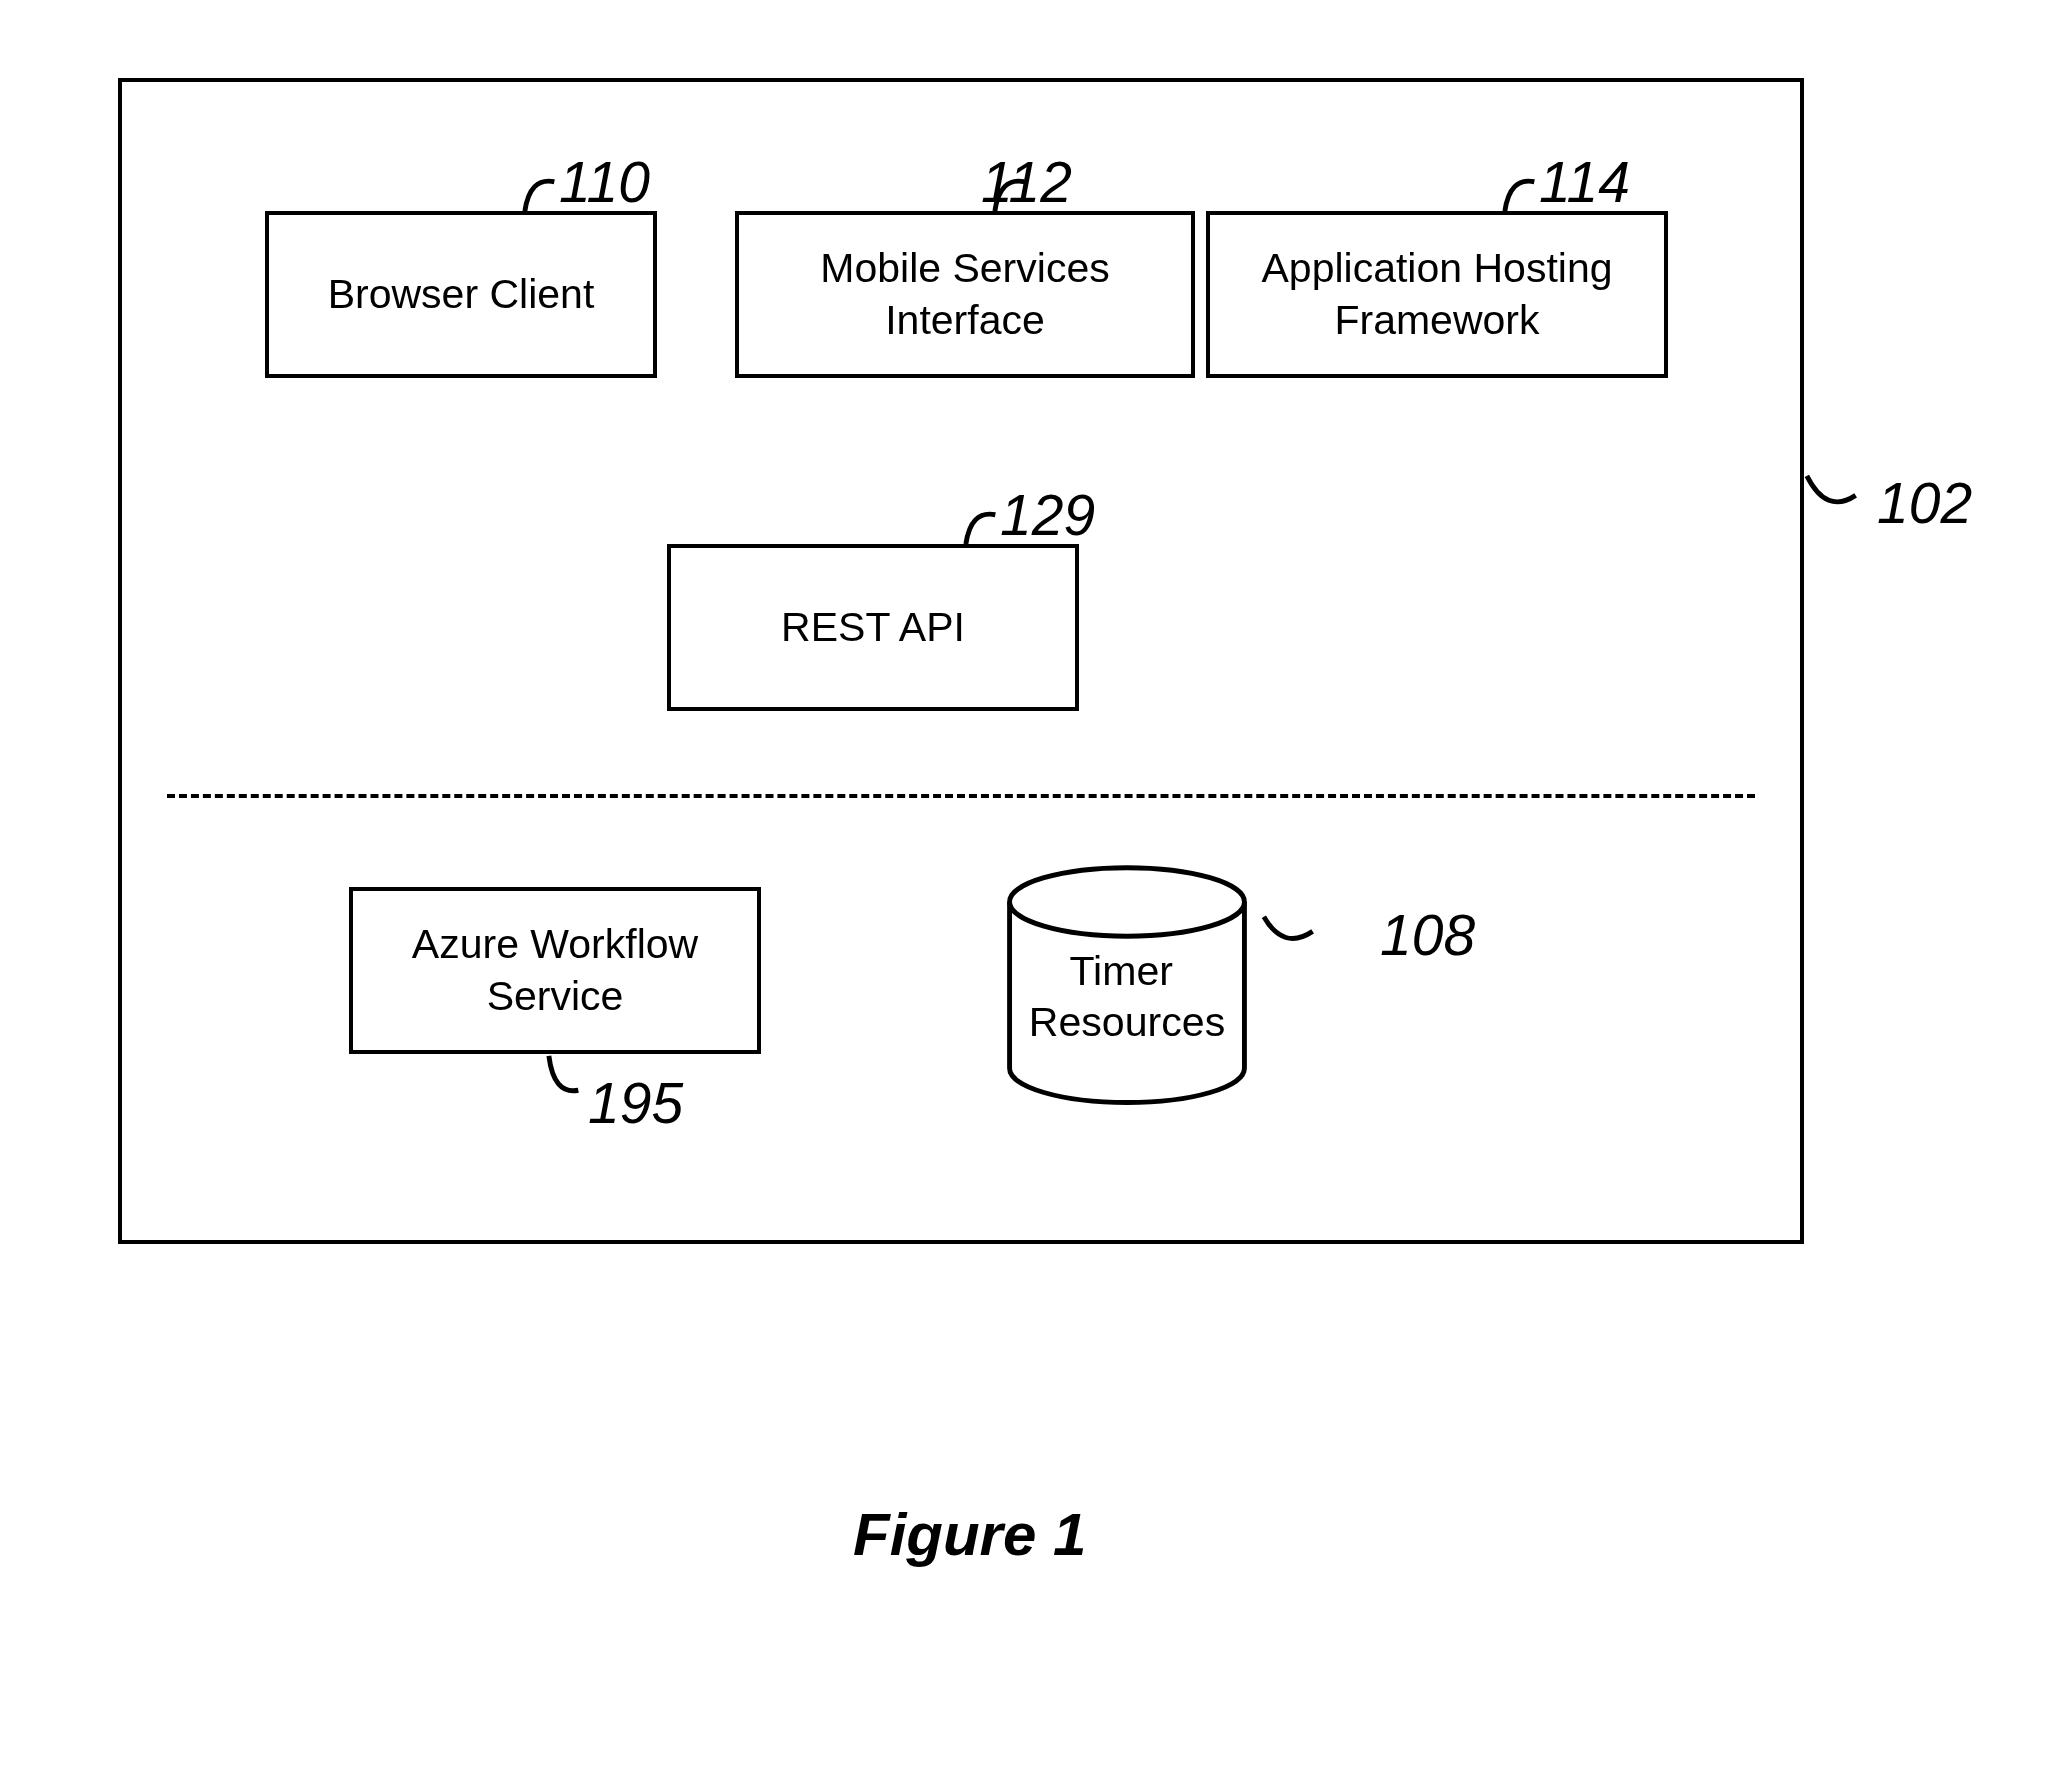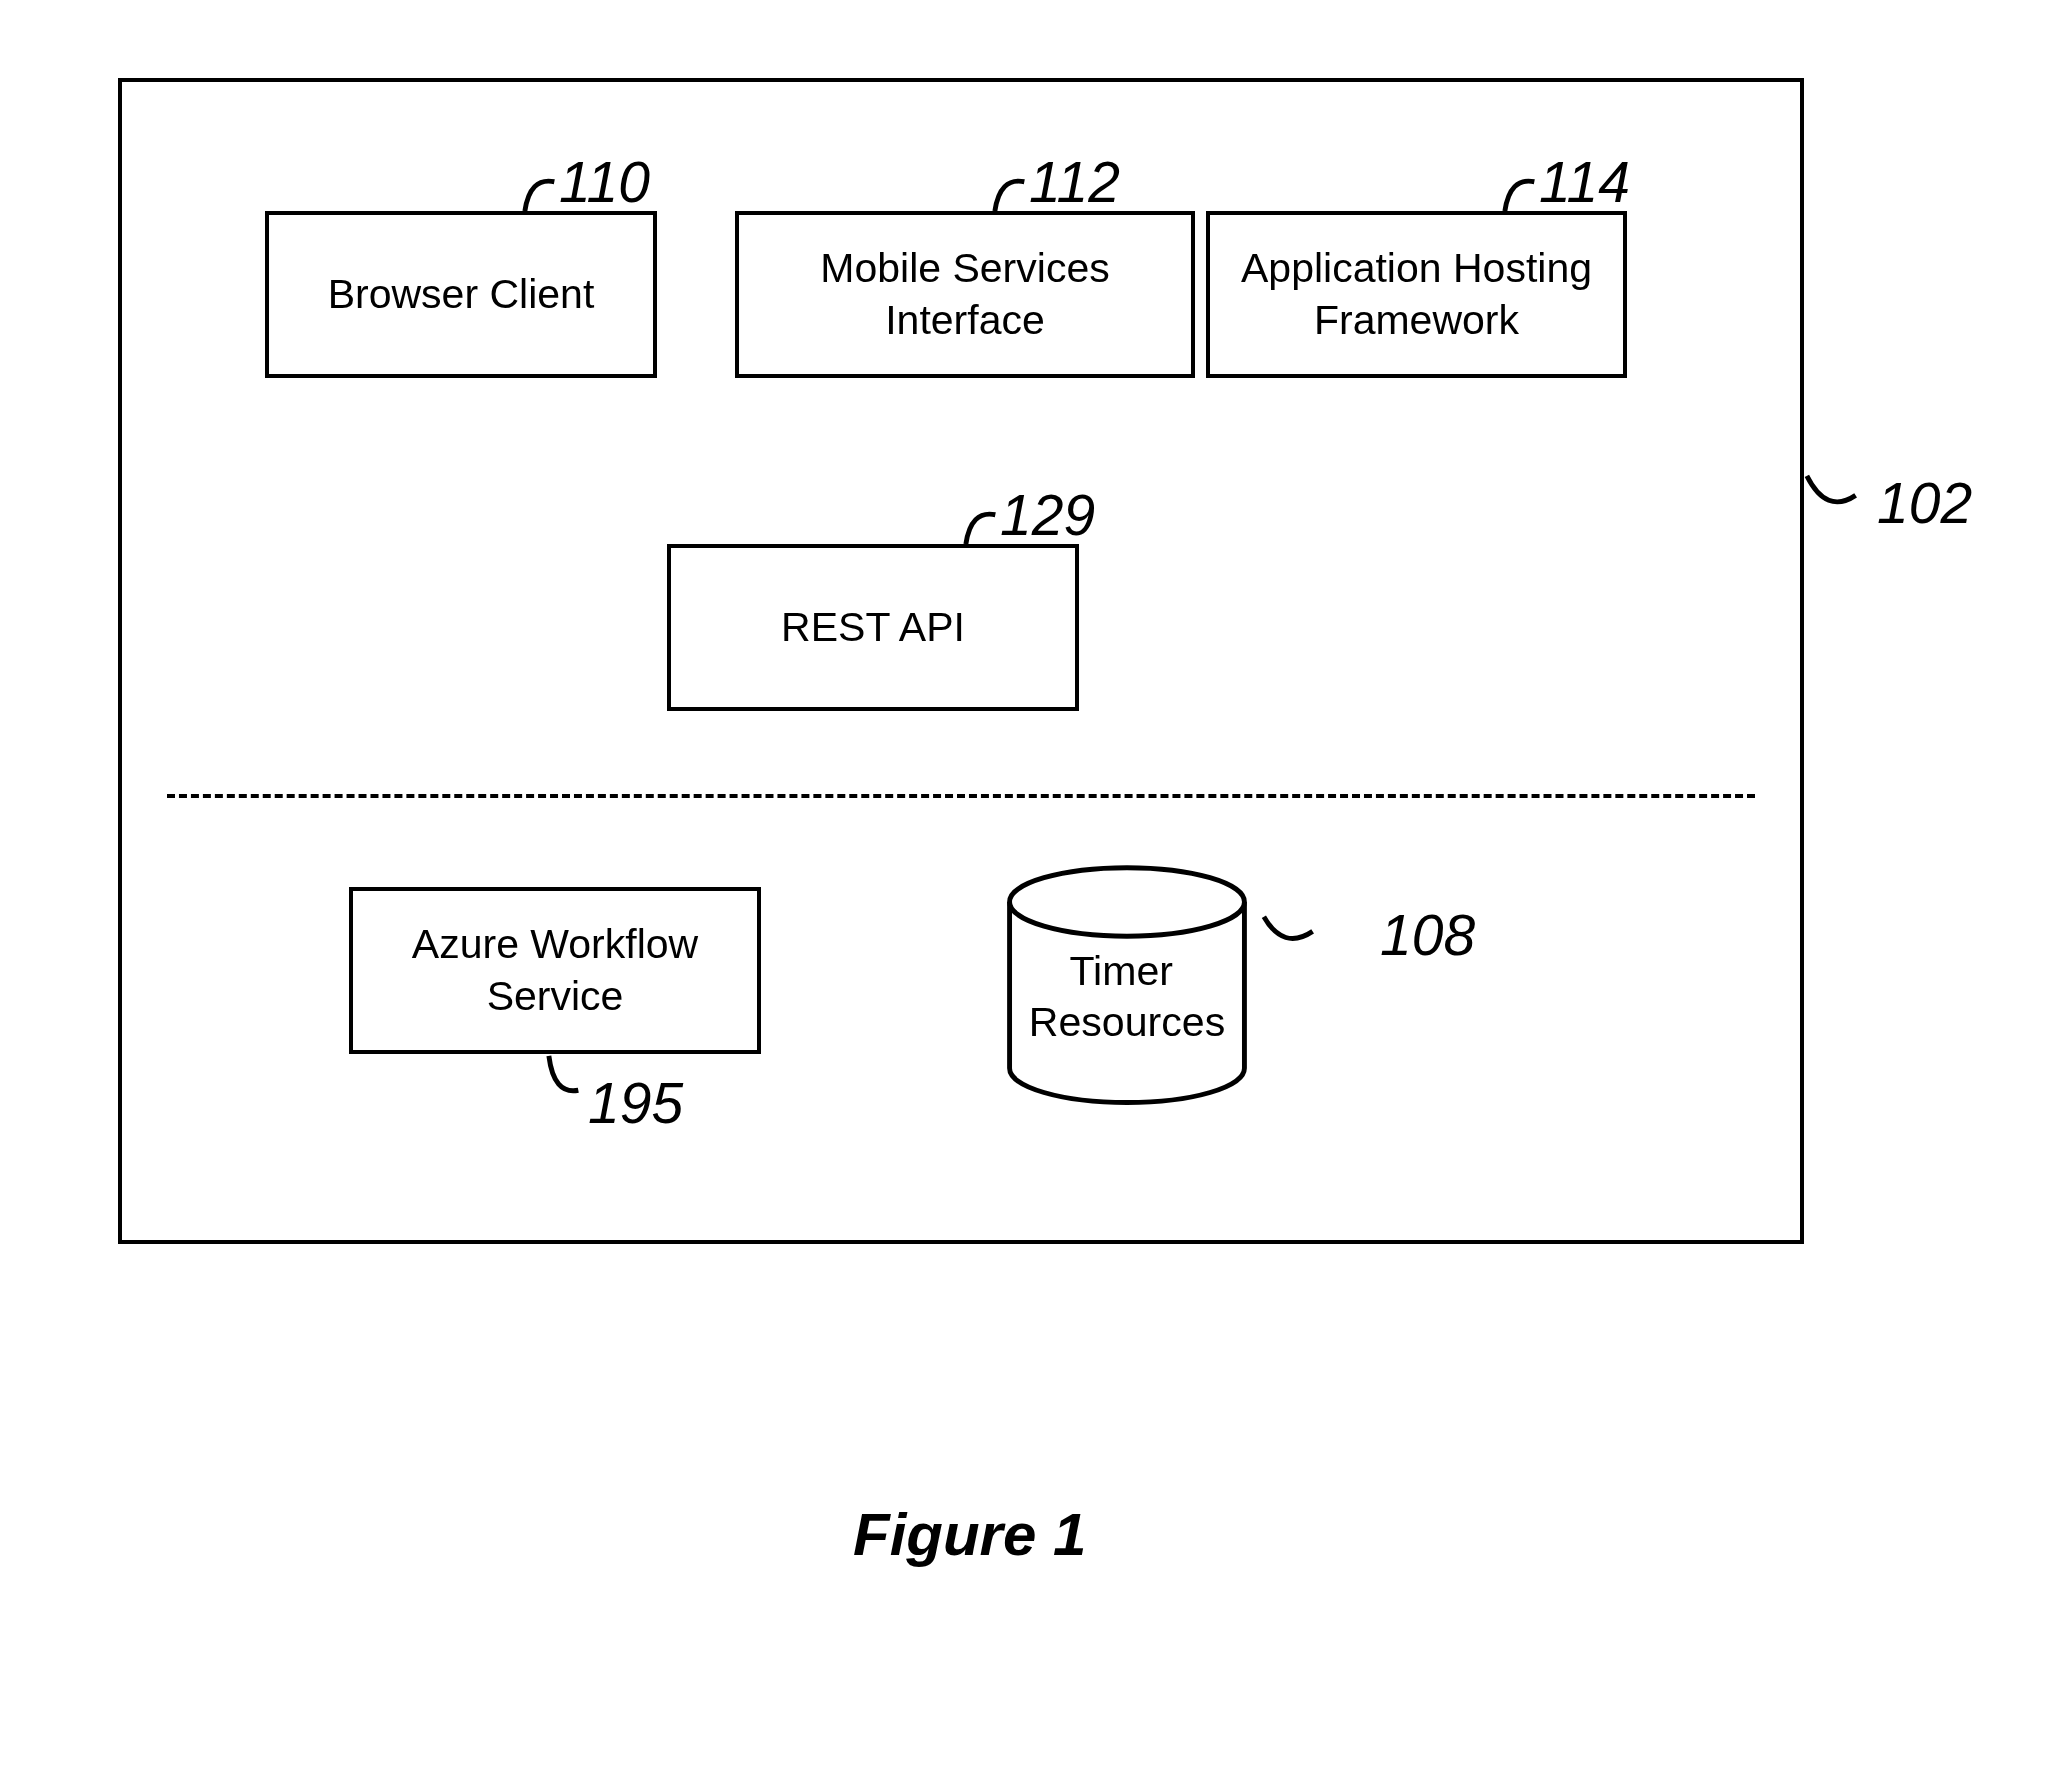--- a/index.html
+++ b/index.html
@@ -82,23 +82,23 @@
     <path d="M10 45 Q 15 10 40 15" stroke="#000" stroke-width="5" fill="none"></path>
   </svg>
   <div class="ref-label" style="left:559px; top:149px;">110</div>
 
   <div class="box" style="left:735px; top:211px; width:460px; height:167px;">
     <span>Mobile Services<br>Interface</span>
   </div>
   <svg style="position:absolute; left:985px; top:167px;" width="59" height="54" viewBox="0 0 60 55">
     <path d="M10 45 Q 15 10 40 15" stroke="#000" stroke-width="5" fill="none"></path>
   </svg>
-  <div class="ref-label" style="left:1029px; top:149px;">112</div>
+  <div class="ref-label" style="left:981px; top:149px;">112</div>
 
-  <div class="box" style="left:1206px; top:211px; width:421px; height:167px;">
+  <div class="box" style="left:1206px; top:211px; width:462px; height:167px;">
     <span>Application Hosting<br>Framework</span>
   </div>
   <svg style="position:absolute; left:1495px; top:167px;" width="59" height="54" viewBox="0 0 60 55">
     <path d="M10 45 Q 15 10 40 15" stroke="#000" stroke-width="5" fill="none"></path>
   </svg>
   <div class="ref-label" style="left:1539px; top:149px;">114</div>
 
   <div class="box" style="left:667px; top:544px; width:412px; height:167px;">
     <span>REST API</span>
   </div>

